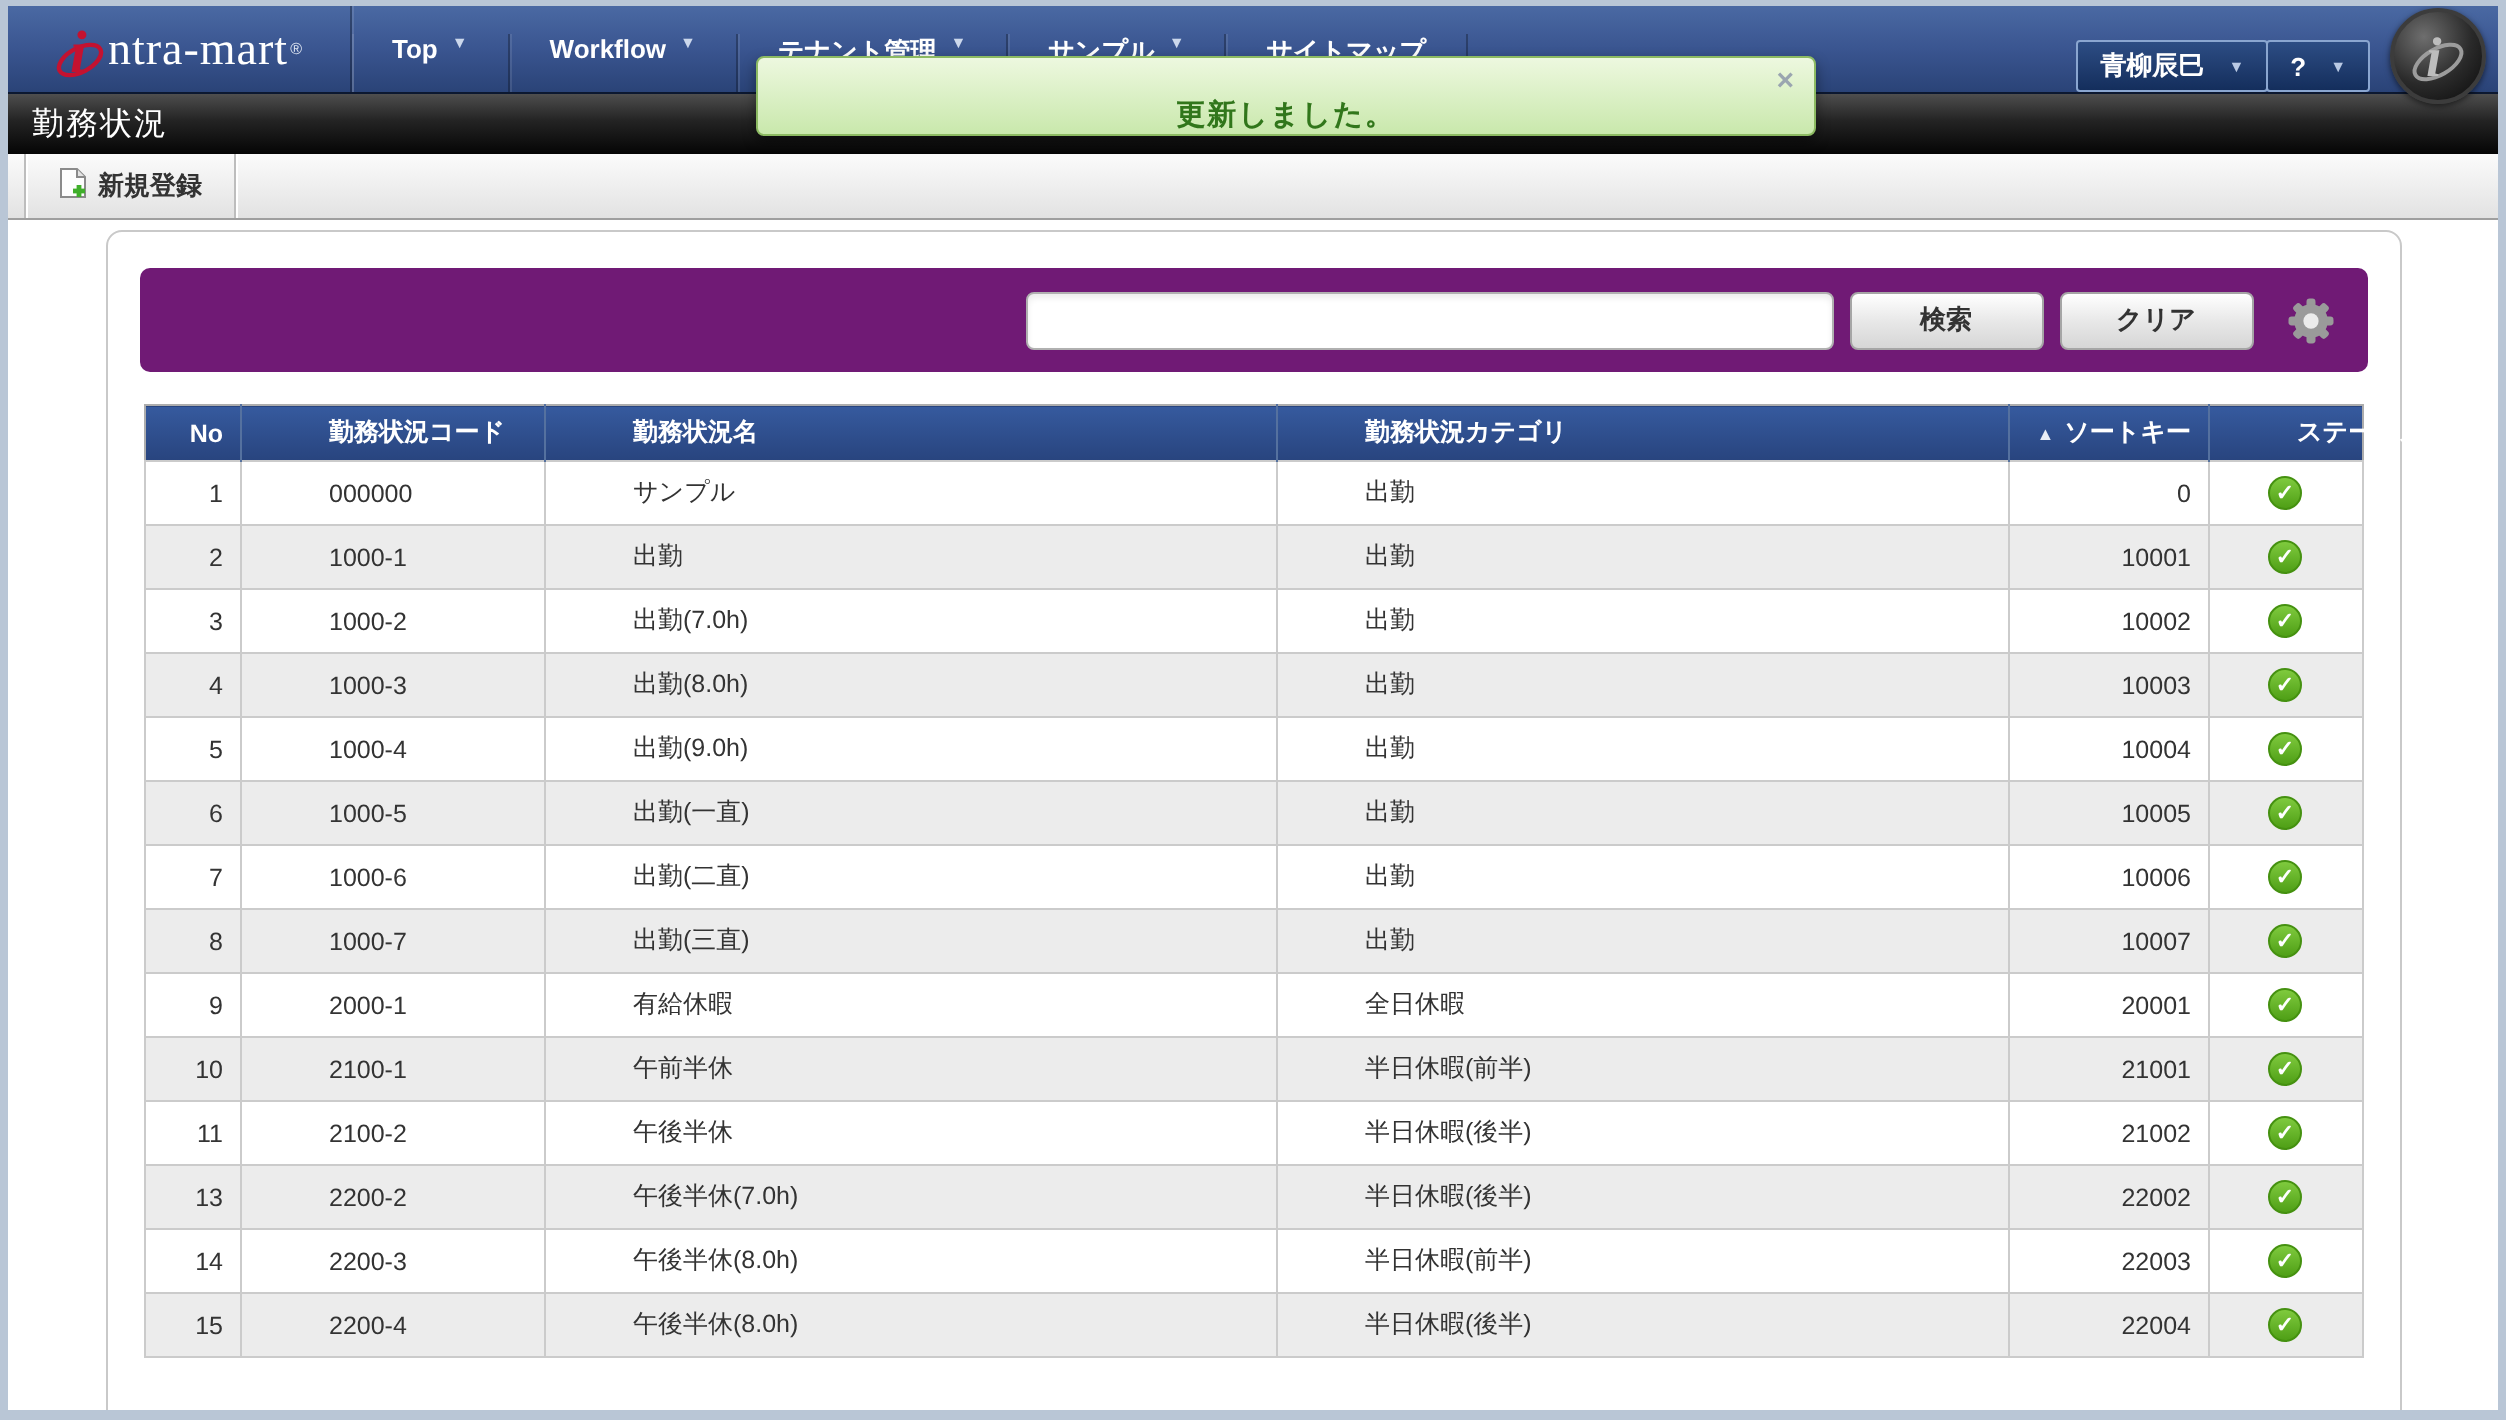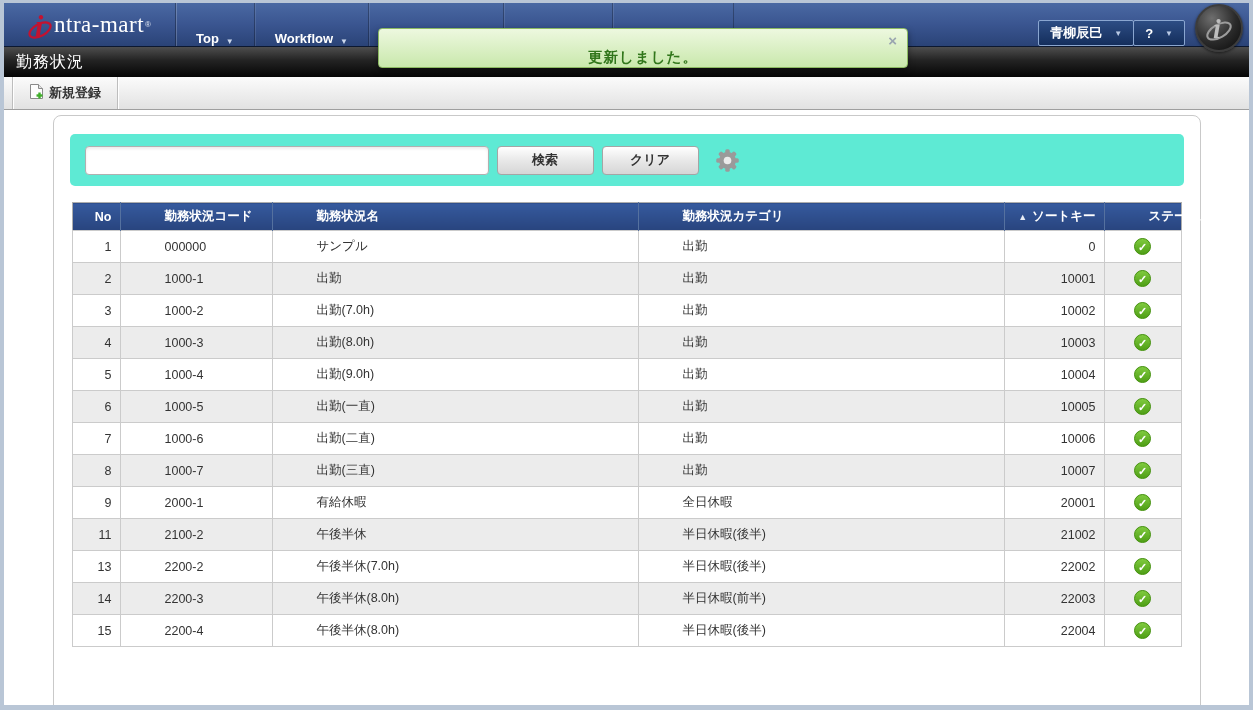--- a/index.html
+++ b/index.html
@@ -8,42 +8,42 @@
   .frame { position:relative; width:1253px; height:710px; background:#b9c6d6; }
   .window { position:absolute; top:3px; left:4px; right:4px; bottom:5px; background:#fff; overflow:hidden; }
 
   
   .navbar { height:44px; background:linear-gradient(#4a69a3, #3a5590 50%, #2a4377); display:flex; align-items:stretch; position:relative; border-bottom:1px solid #0c1830; }
   .brand { width:172px; display:flex; align-items:center; justify-content:center; border-right:1px solid rgba(0,0,0,0.3); box-shadow:1px 0 0 rgba(255,255,255,0.12); cursor:pointer; }
   .brand-i-wrap { position:relative; width:26px; height:34px; }
   .brand-text { color:#fff; font-family:"Liberation Serif", serif; font-size:23px; letter-spacing:0.5px; }
   .brand .reg { color:#dfe6f2; font-size:8px; vertical-align:super; margin-left:1px; }
   .nav-menu { display:flex; align-items:stretch; }
-  .nav-item { display:flex; align-items:flex-end; padding:0 20px; color:#fff; font-size:13px; font-weight:bold; cursor:pointer; border-right:1px solid rgba(0,0,0,0.28); box-shadow:1px 0 0 rgba(255,255,255,0.10) inset; white-space:nowrap; }
+  .nav-item { display:flex; align-items:flex-start; padding:0 20px; color:#fff; font-size:13px; font-weight:bold; cursor:pointer; border-right:1px solid rgba(0,0,0,0.28); box-shadow:1px 0 0 rgba(255,255,255,0.10) inset; white-space:nowrap;margin-top:14px; }
   .nav-item .arr { font-size:8px; margin-left:7px; color:#ccd8ec; }
   .nav-right { margin-left:auto; display:flex; align-items:flex-end; padding-right:64px; }
   .pill-btn { height:26px; background:linear-gradient(#2d4d84, #142e5c); border:1px solid #8aa6d0; border-radius:2px; color:#fff; font-size:13px; font-weight:bold; padding:0 11px; display:flex; align-items:center; cursor:pointer; font-family:"Liberation Sans", sans-serif; }
   .pill-btn .arr { font-size:8px; margin-left:12px; color:#b9c9e4; }
   .pill-btn + .pill-btn { margin-left:-1px; }
   .sphere { position:absolute; top:1px; right:6px; width:48px; height:48px; border-radius:50%; background:radial-gradient(circle at 34% 28%, #6e6e6e, #2a2a2a 55%, #0a0a0a); border:2px solid #3c3c3c; box-shadow:0 1px 3px rgba(0,0,0,0.6); display:flex; align-items:center; justify-content:center; cursor:pointer; z-index:5; }
 
   
   .titlebar { height:30px; background:linear-gradient(#4e4e4e, #232323 45%, #050505); display:flex; align-items:center; padding-left:12px; }
   .titlebar h1 { color:#fff; font-size:16px; font-weight:normal; letter-spacing:1px; }
 
   
   .toolbar { height:33px; background:linear-gradient(#fbfbfb, #e2e2e2); border-bottom:1px solid #9f9f9f; display:flex; align-items:stretch; }
   .tb-sep { width:1px; background:#bdbdbd; box-shadow:1px 0 0 #fff; }
   .tb-btn { display:flex; align-items:center; gap:5px; padding:0 16px; background:transparent; border:none; font-size:13px; font-weight:bold; color:#333; cursor:pointer; font-family:"Liberation Sans", sans-serif; }
   .toolbar .lead { width:8px; }
 
   
   .content { position:relative; height:595px; background:#fff; }
   .container { margin:5px auto 0; width:1148px; height:640px; border:1px solid #c9c9c9; border-radius:8px; background:#fff; }
-  .search-panel { margin:18px 16px 16px; height:52px; background:#5eead4; border-radius:5px; display:flex; align-items:center; padding:16px 15px; }
+  .search-panel { margin:18px 16px 16px; height:52px; background:#701a75; border-radius:5px; display:flex; align-items:center; padding:16px 15px;justify-content:flex-end; }
   .search-input { width:404px; height:29px; border:1px solid #b0b0b0; border-radius:4px; box-shadow:inset 0 2px 3px rgba(0,0,0,0.08); font-size:13px; padding:0 8px; background:#fff; }
   .btn { margin-left:8px; width:97px; height:29px; background:linear-gradient(#ffffff, #e8e8e8 50%, #d6d6d6); border:1px solid #a5a5a5; border-radius:4px; font-size:13px; font-weight:bold; color:#333; cursor:pointer; font-family:"Liberation Sans", sans-serif; }
   .gear { margin-left:15px; display:flex; align-items:center; cursor:pointer; }
 
   
   table { table-layout:fixed; width:calc(100% - 36px); margin:0 18px; border-collapse:collapse; font-size:12.5px; color:#333; border:1px solid #adadad; }
   thead th { background:linear-gradient(#365a9e, #28447e); color:#fff; font-weight:bold; height:28px; padding:0 8px; border-left:1px solid #55719f; white-space:nowrap; cursor:pointer; }
   thead th:first-child { border-left:none; }
   thead th .sort { font-size:9px; margin-right:5px; color:#e8edf6; }
   tbody td { height:32px; border:1px solid #cbcbcb; padding:0 8px; white-space:nowrap; overflow:hidden; }
@@ -243,20 +243,28 @@
               </tr>
               <tr>
                 <td class="ar">9</td>
                 <td class="al">2000-1</td>
                 <td class="al">有給休暇</td>
                 <td class="al">全日休暇</td>
                 <td class="ar">20001</td>
                 <td class="ac"><span class="badge">✓</span></td>
               </tr>
               <tr>
+                <td class="ar">10</td>
+                <td class="al">2100-1</td>
+                <td class="al">午前半休</td>
+                <td class="al">半日休暇(前半)</td>
+                <td class="ar">21001</td>
+                <td class="ac"><span class="badge">✓</span></td>
+              </tr>
+              <tr>
                 <td class="ar">11</td>
                 <td class="al">2100-2</td>
                 <td class="al">午後半休</td>
                 <td class="al">半日休暇(後半)</td>
                 <td class="ar">21002</td>
                 <td class="ac"><span class="badge">✓</span></td>
               </tr>
               <tr>
                 <td class="ar">13</td>
                 <td class="al">2200-2</td>

